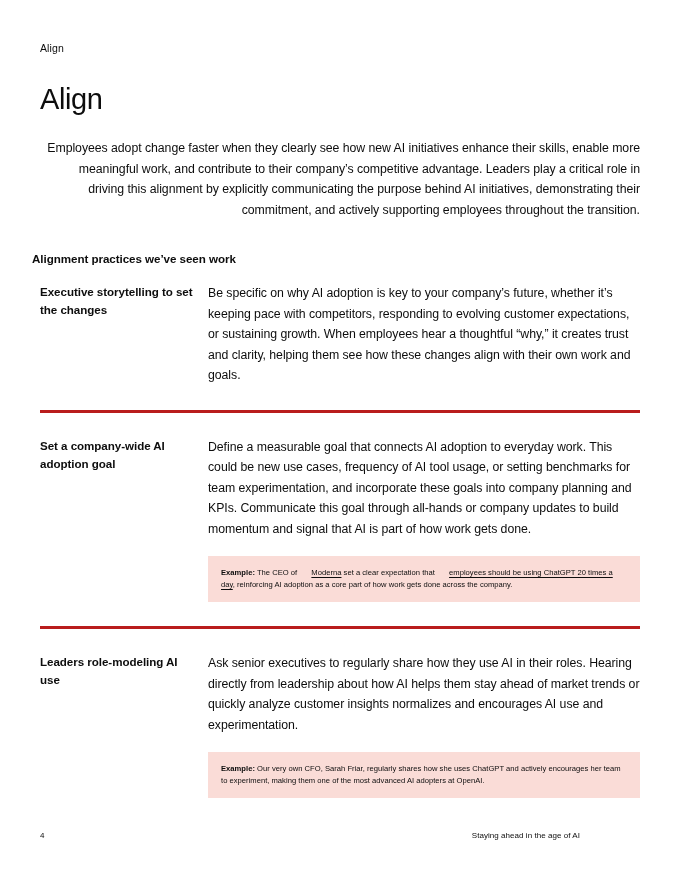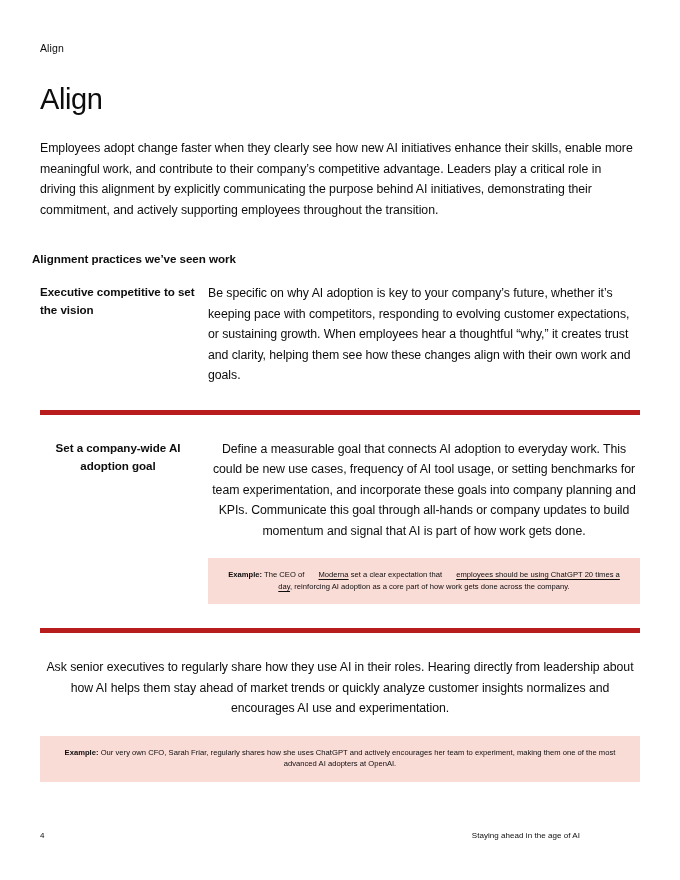--- a/index.html
+++ b/index.html
@@ -50,20 +50,21 @@
   
   .intro {
     position: absolute;
     top: 138px;
     left: 40px;
     width: 600px;
     font-size: 12.3px;
     line-height: 20.5px;
     color: #0d0d0d;
     letter-spacing: -0.05px;
+    text-align: right;
   }
 
   
   .section-heading {
     position: absolute;
     top: 251px;
     left: 32px;
     font-size: 11.6px;
     line-height: 16px;
     font-weight: 700;
@@ -79,22 +80,21 @@
     width: 600px;
   }
 
   .practice {
     position: relative;
     display: flex;
     align-items: flex-start;
   }
 
   .practice + .practice {
-    border-top: 5px solid #b91c1c;
-    text-align: center;
+    border-top: 3px solid #b91c1c;
   }
 
   .practice-inner {
     display: flex;
     align-items: flex-start;
     width: 100%;
   }
 
   .practice-label {
     width: 168px;
@@ -169,41 +169,42 @@
   <h1 class="page-title">Align</h1>
 
   <p class="intro">Employees adopt change faster when they clearly see how new AI initiatives enhance their skills, enable more meaningful work, and contribute to their company’s competitive advantage. Leaders play a critical role in driving this alignment by explicitly communicating the purpose behind AI initiatives, demonstrating their commitment, and actively supporting employees throughout the transition.</p>
 
   <h2 class="section-heading">Alignment practices we’ve seen work</h2>
 
   <div class="practices">
 
     <div class="practice">
       <div class="practice-inner p1">
-        <div class="practice-label">Executive competitive to set the vision</div>
+        <div class="practice-label">Executive storytelling to set the changes</div>
         <div class="practice-body">
           <div class="practice-text">Be specific on why AI adoption is key to your company’s future, whether it’s keeping pace with competitors, responding to evolving customer expectations, or sustaining growth. When employees hear a thoughtful “why,” it creates trust and clarity, helping them see how these changes align with their own work and goals.</div>
         </div>
       </div>
     </div>
 
     <div class="practice">
       <div class="practice-inner p2">
         <div class="practice-label">Set a company-wide AI adoption goal</div>
         <div class="practice-body">
           <div class="practice-text">Define a measurable goal that connects AI adoption to everyday work. This could be new use cases, frequency of AI tool usage, or setting benchmarks for team experimentation, and incorporate these goals into company planning and KPIs. Communicate this goal through all-hands or company updates to build momentum and signal that AI is part of how work gets done.</div>
           <div class="example-box gap-before-box">
             <span class="example-label">Example:</span><span> The CEO of </span><a class="example-link" href="#">Moderna</a><span> set a clear expectation that </span><a class="example-link" href="#">employees should be using ChatGPT 20 times a day</a><span>, reinforcing AI adoption as a core part of how work gets done across the company.</span>
           </div>
         </div>
       </div>
     </div>
 
     <div class="practice">
       <div class="practice-inner p3">
+        <div class="practice-label">Leaders role-modeling AI use</div>
         <div class="practice-body">
           <div class="practice-text">Ask senior executives to regularly share how they use AI in their roles. Hearing directly from leadership about how AI helps them stay ahead of market trends or quickly analyze customer insights normalizes and encourages AI use and experimentation.</div>
           <div class="example-box gap-before-box">
             <span class="example-label">Example:</span><span> Our very own CFO, Sarah Friar, regularly shares how she uses ChatGPT and actively encourages her team to experiment, making them one of the most advanced AI adopters at OpenAI.</span>
           </div>
         </div>
       </div>
     </div>
 
   </div>

